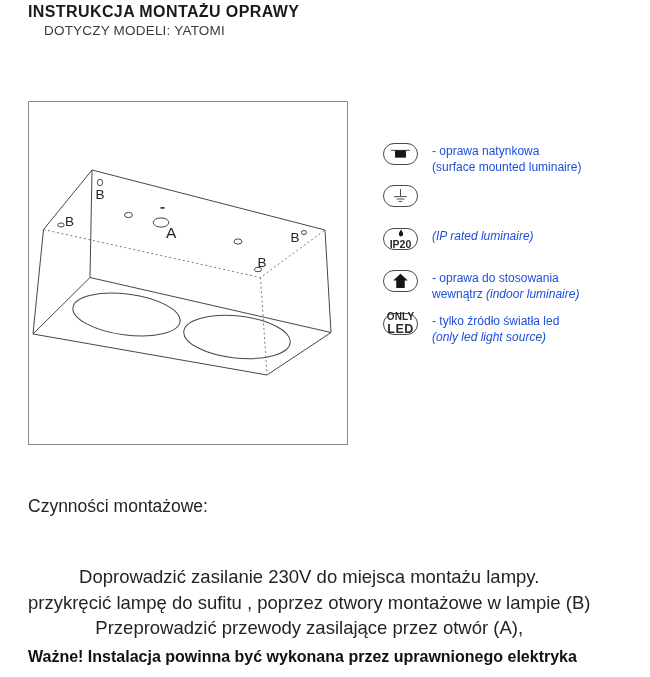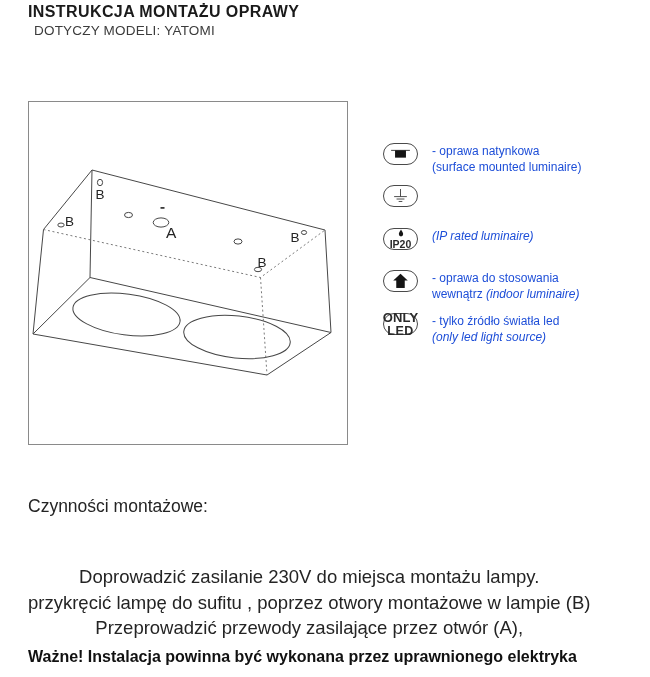--- a/index.html
+++ b/index.html
@@ -5,39 +5,39 @@
   html,body{margin:0;padding:0;background:#ffffff;}
   .page{
     position:relative;width:650px;height:677px;background:#ffffff;
     font-family:"Liberation Sans",sans-serif;color:#222;overflow:hidden;padding-left:39px;
   }
   .title{
     position:absolute;left:28px;top:3px;font-size:16px;font-weight:bold;
     color:#1a1a1a;letter-spacing:0.4px;white-space:nowrap;
   }
   .subtitle{
-    position:absolute;left:34px;top:23px;font-size:13.5px;color:#3c3c3c;
+    position:absolute;left:44px;top:23px;font-size:13.5px;color:#3c3c3c;
     letter-spacing:0.2px;white-space:nowrap;
   }
   .frame{
     position:absolute;left:28px;top:101px;width:318px;height:342px;
     border:1px solid #8a8a8a;background:#fff;
   }
   .lamp{display:block;width:318px;height:342px;}
   .lamp text{font-family:"Liberation Sans",sans-serif;fill:#242424;}
 
   .licon{
     position:absolute;left:383px;width:35px;height:22px;box-sizing:border-box;
     border:1.5px solid #4a4a4a;border-radius:11px;background:#fff;
   }
   .licon svg{display:block;width:100%;height:100%;}
   .icon-caption{width:100%;height:100%;display:flex;flex-direction:column;
     align-items:center;justify-content:center;line-height:1;color:#2a2a2a;font-weight:bold;}
   .ip-label{font-size:10.5px;margin-top:1px;letter-spacing:0;}
-  .only-label{font-size:13px;letter-spacing:0.2px;}
+  .only-label{font-size:10px;letter-spacing:0.2px;}
   .led-label{font-size:12.5px;margin-top:1px;letter-spacing:0.5px;}
 
   .ltext{
     position:absolute;left:432px;width:218px;font-size:12px;line-height:15.5px;
     color:#1d4ed8;
   }
   .ltext .en{font-style:italic;}
   .ltext .en-upright{font-style:normal;}
 
   .mont-heading{position:absolute;left:28px;top:496px;font-size:17.5px;color:#242424;white-space:nowrap;}

